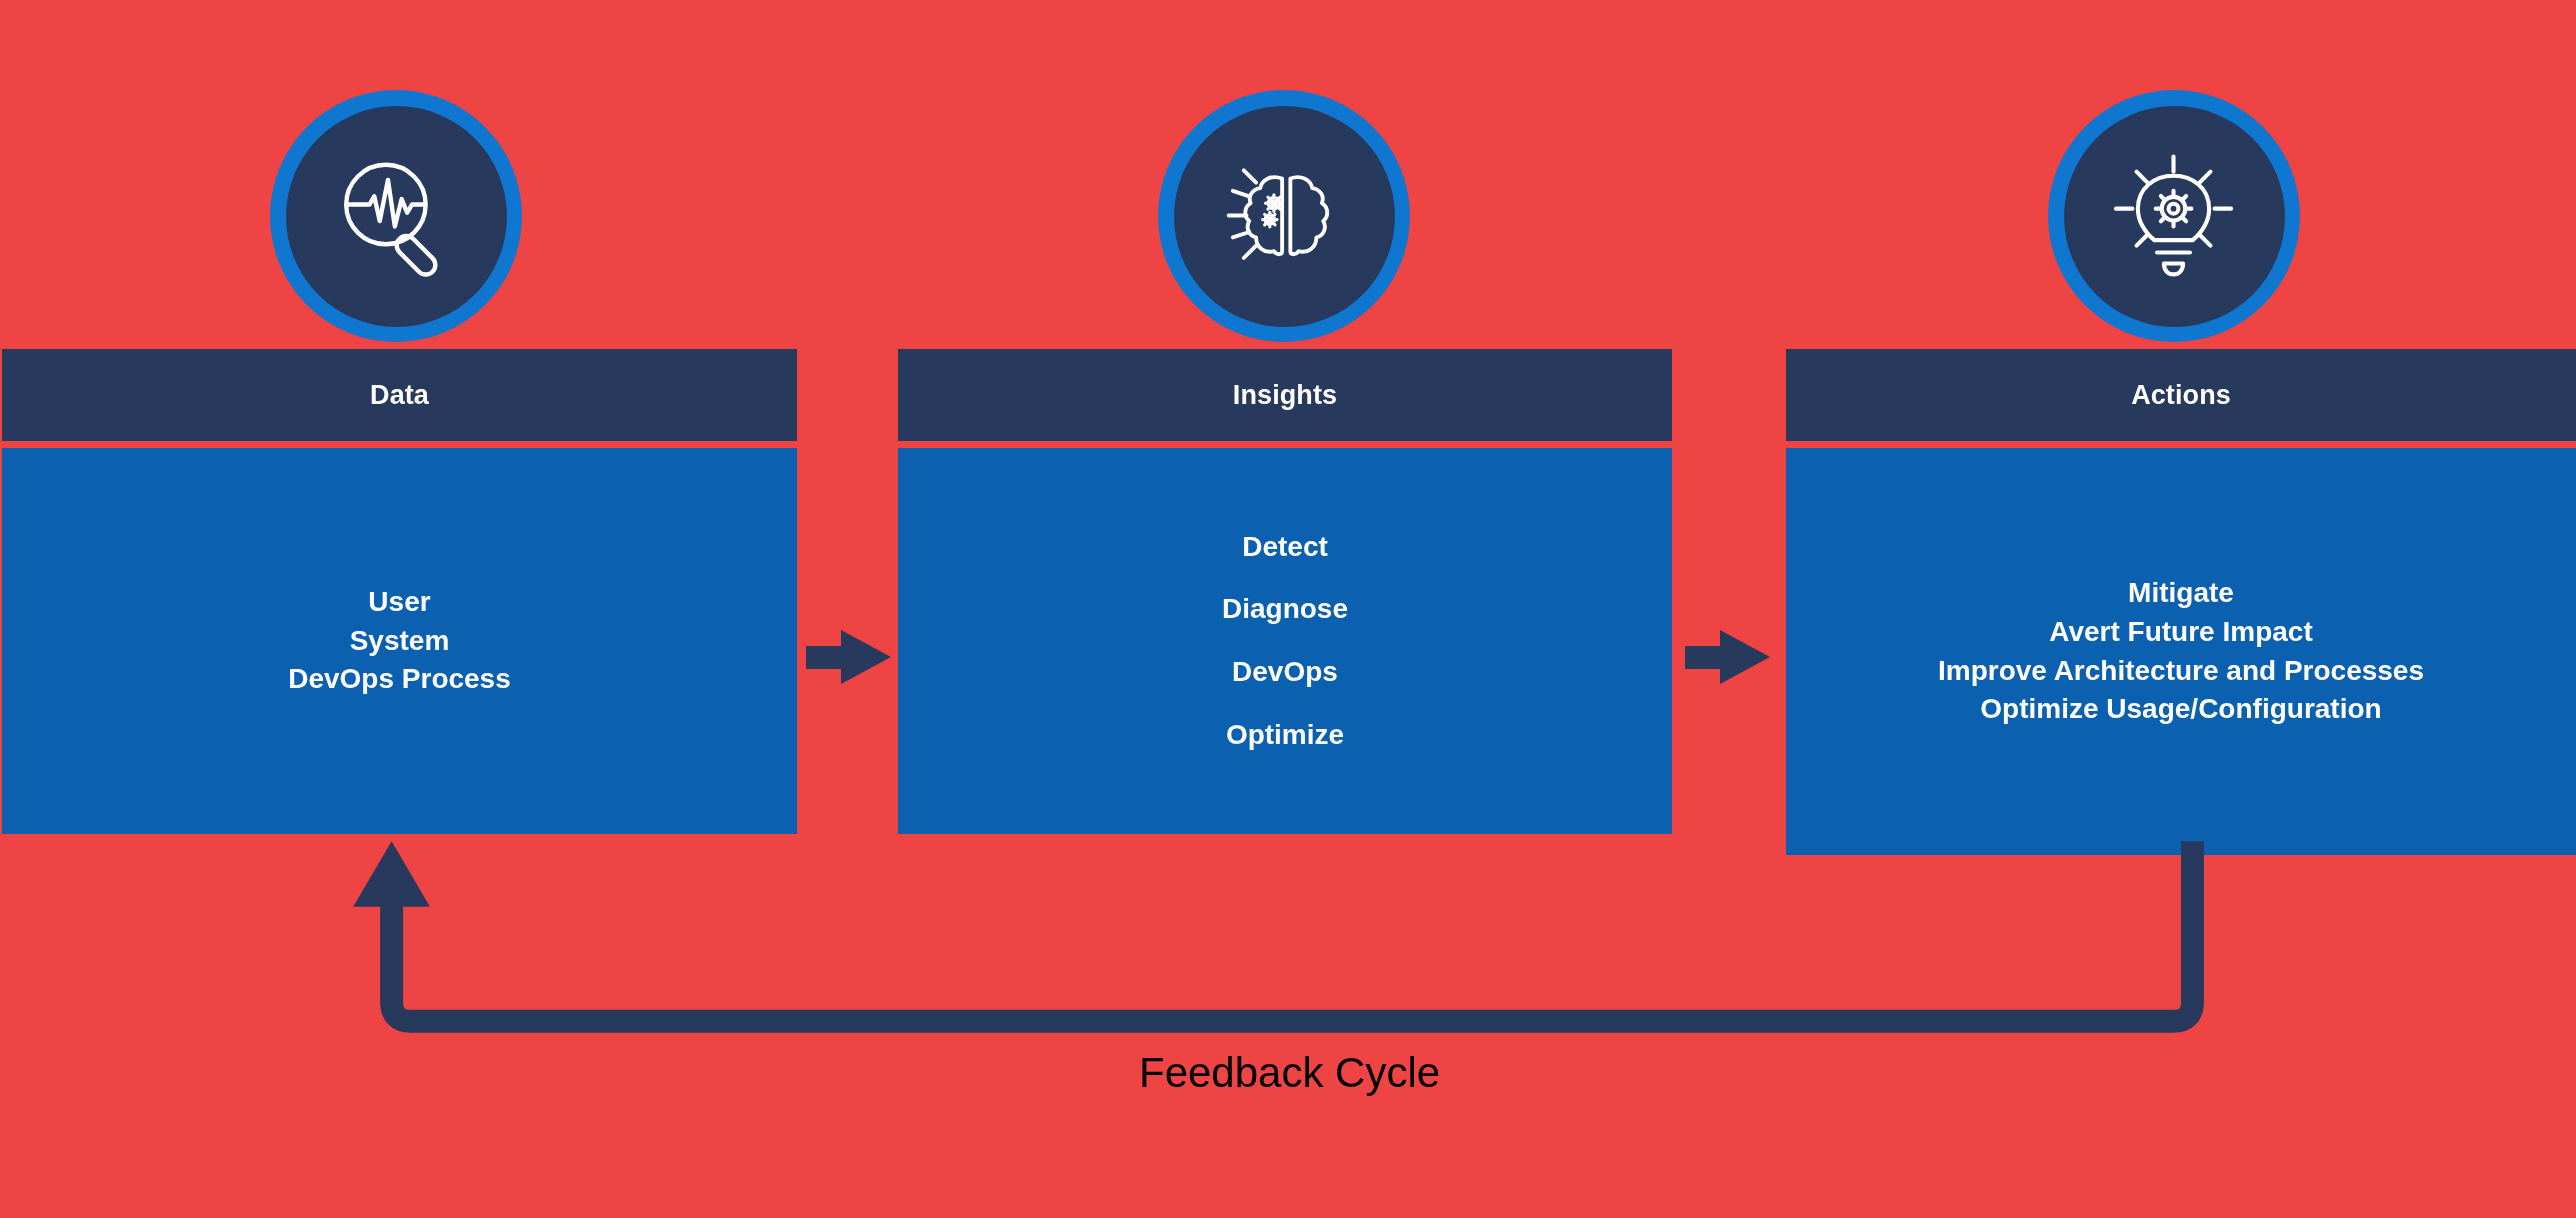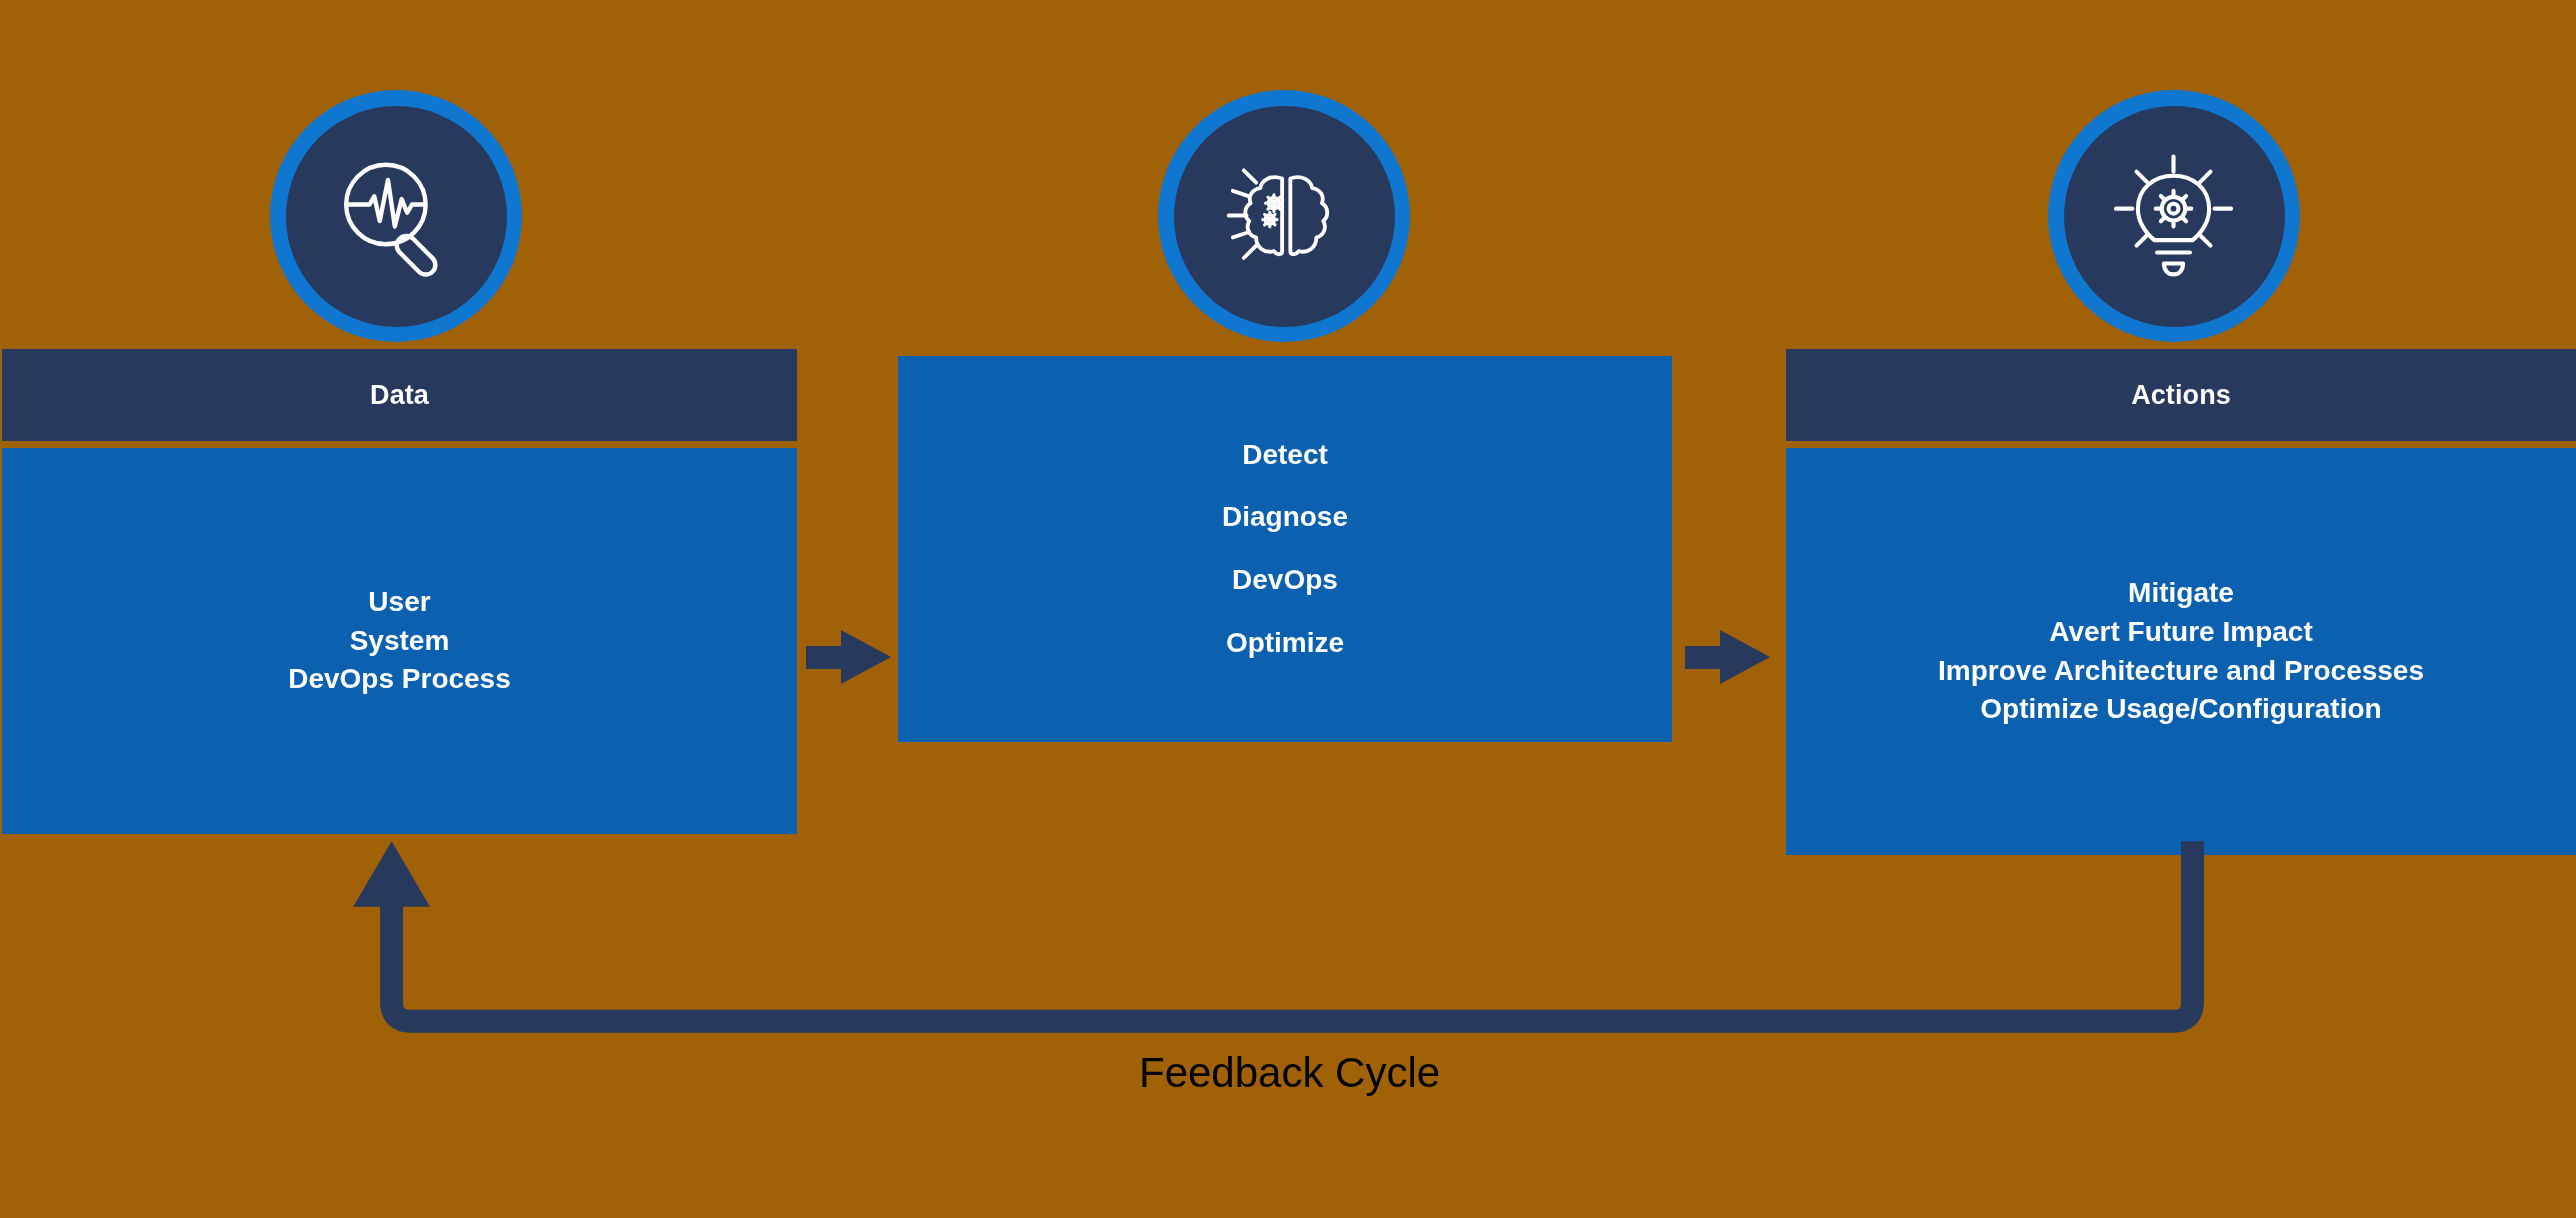--- a/index.html
+++ b/index.html
@@ -10,21 +10,21 @@
   }
   body {
     font-family: "Liberation Sans", "DejaVu Sans", sans-serif;
     -webkit-font-smoothing: antialiased;
   }
 
   #canvas {
     position: relative;
     width: 2576px;
     height: 1219px;
-    background: #a16207;
+    background: #ef4444;
     overflow: hidden;
   }
 
   
   .icon-badge {
     position: absolute;
     border-radius: 50%;
     background: #1077d1;          
     display: flex;
     align-items: center;
@@ -230,20 +230,21 @@
   <div class="stage" style="left:2px; top:349px; width:795px;">
     <div class="stage-header" style="height:92px;">Data</div>
     <div class="stage-body" style="height:386px; margin-top:6.7px;">
       <div class="line">User</div>
       <div class="line">System</div>
       <div class="line">DevOps Process</div>
     </div>
   </div>
 
   <div class="stage" style="left:898px; top:349px; width:774px;">
+    <div class="stage-header" style="height:92px;">Insights</div>
     <div class="stage-body" style="height:386px; margin-top:6.7px;gap:24px;">
       <div class="line">Detect</div>
       <div class="line">Diagnose</div>
       <div class="line">DevOps</div>
       <div class="line">Optimize</div>
     </div>
   </div>
 
   <div class="stage" style="left:1777px; top:349px; width:799px;padding-left:9px;">
     <div class="stage-header" style="height:92px;">Actions</div>

